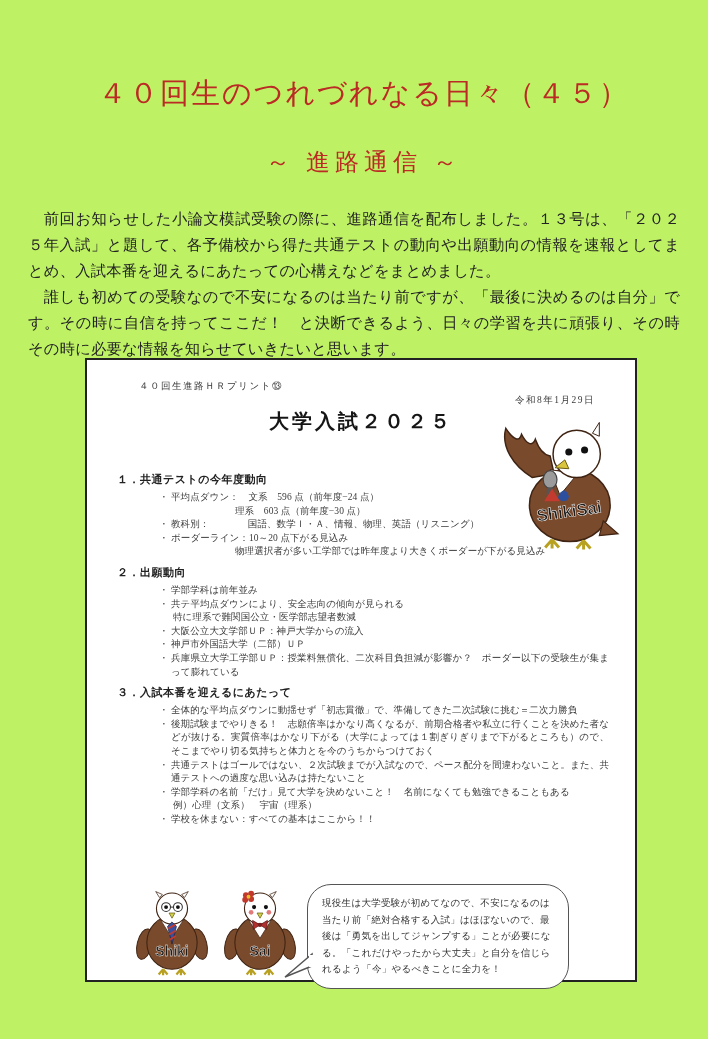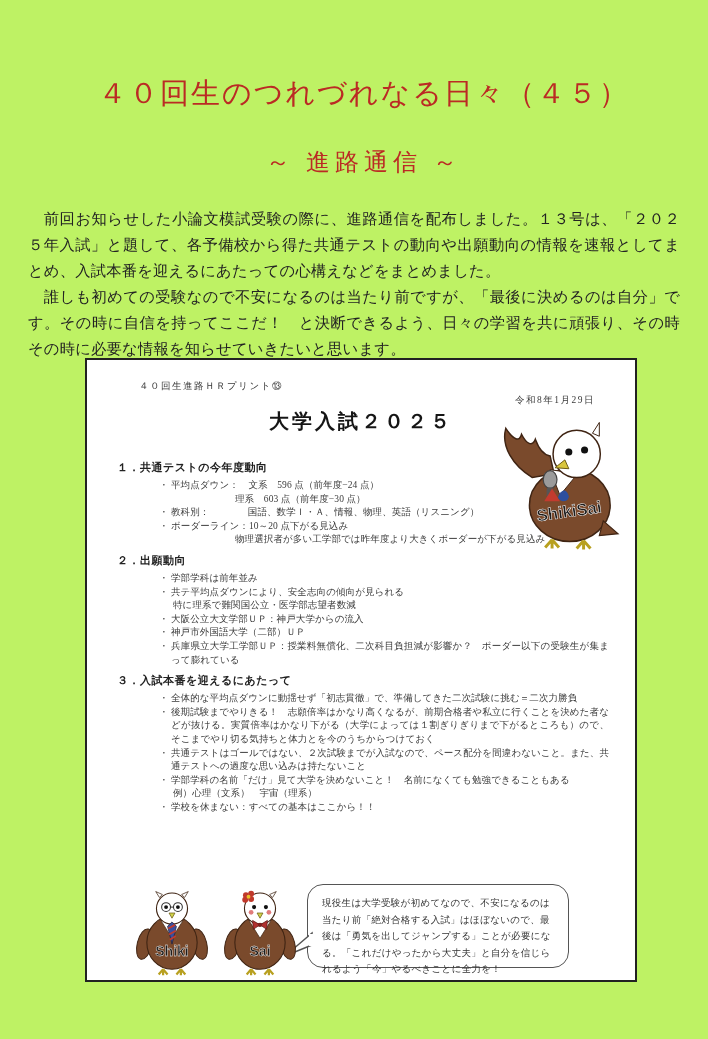--- a/index.html
+++ b/index.html
@@ -52,36 +52,36 @@
     font-family:"Liberation Sans","DejaVu Sans",sans-serif;
     font-size:20px;font-weight:bold;letter-spacing:3px;color:#151515;
   }
   .mascot-top{position:absolute;top:56px;right:14px;width:128px;height:134px;z-index:2;}
   .flyer-sections{position:absolute;top:96px;left:0;width:100%;z-index:1;}
   .sec-heading{
     font-family:"Liberation Sans","DejaVu Sans",sans-serif;
     font-weight:bold;font-size:11px;color:#222;
     padding-left:30px;margin:6px 0 4px 0;letter-spacing:0.5px;
   }
-  .sec-heading:first-child{margin-top:4px;}
+  .sec-heading:first-child{margin-top:16px;}
   .sec-item{
     position:relative;
     padding-left:84px;padding-right:26px;
     line-height:13.6px;letter-spacing:0.1px;
     text-align:justify;
   }
   .sec-item.b::before{content:"・";position:absolute;left:72px;}
   .sec-item.c1{padding-left:86px;}
   .sec-item.c2{padding-left:148px;}
   
   .birds{position:absolute;left:48px;top:526px;width:162px;height:94px;display:flex;gap:14px;z-index:2;}
   .birds svg{width:78px;height:94px;}
   .bubble{
-    position:absolute;left:220px;top:524px;width:262px;height:84px;
-    border:1.5px solid #555;border-radius:16px;
+    position:absolute;left:220px;top:524px;width:262px;height:105px;
+    border:1.5px solid #555;border-radius:24px;
     box-sizing:border-box;
     padding:10px 12px 8px 14px;
     line-height:16.5px;letter-spacing:0.3px;
     color:#333;background:#fff;
   }
   .bubble-tail{position:absolute;left:-25px;bottom:8px;width:30px;height:28px;}
   .mascot-label{
     font-family:"Liberation Sans","DejaVu Sans",sans-serif;
     font-weight:bold;fill:#1d1d1d;stroke:#ffffff;stroke-width:0.5px;
   }

